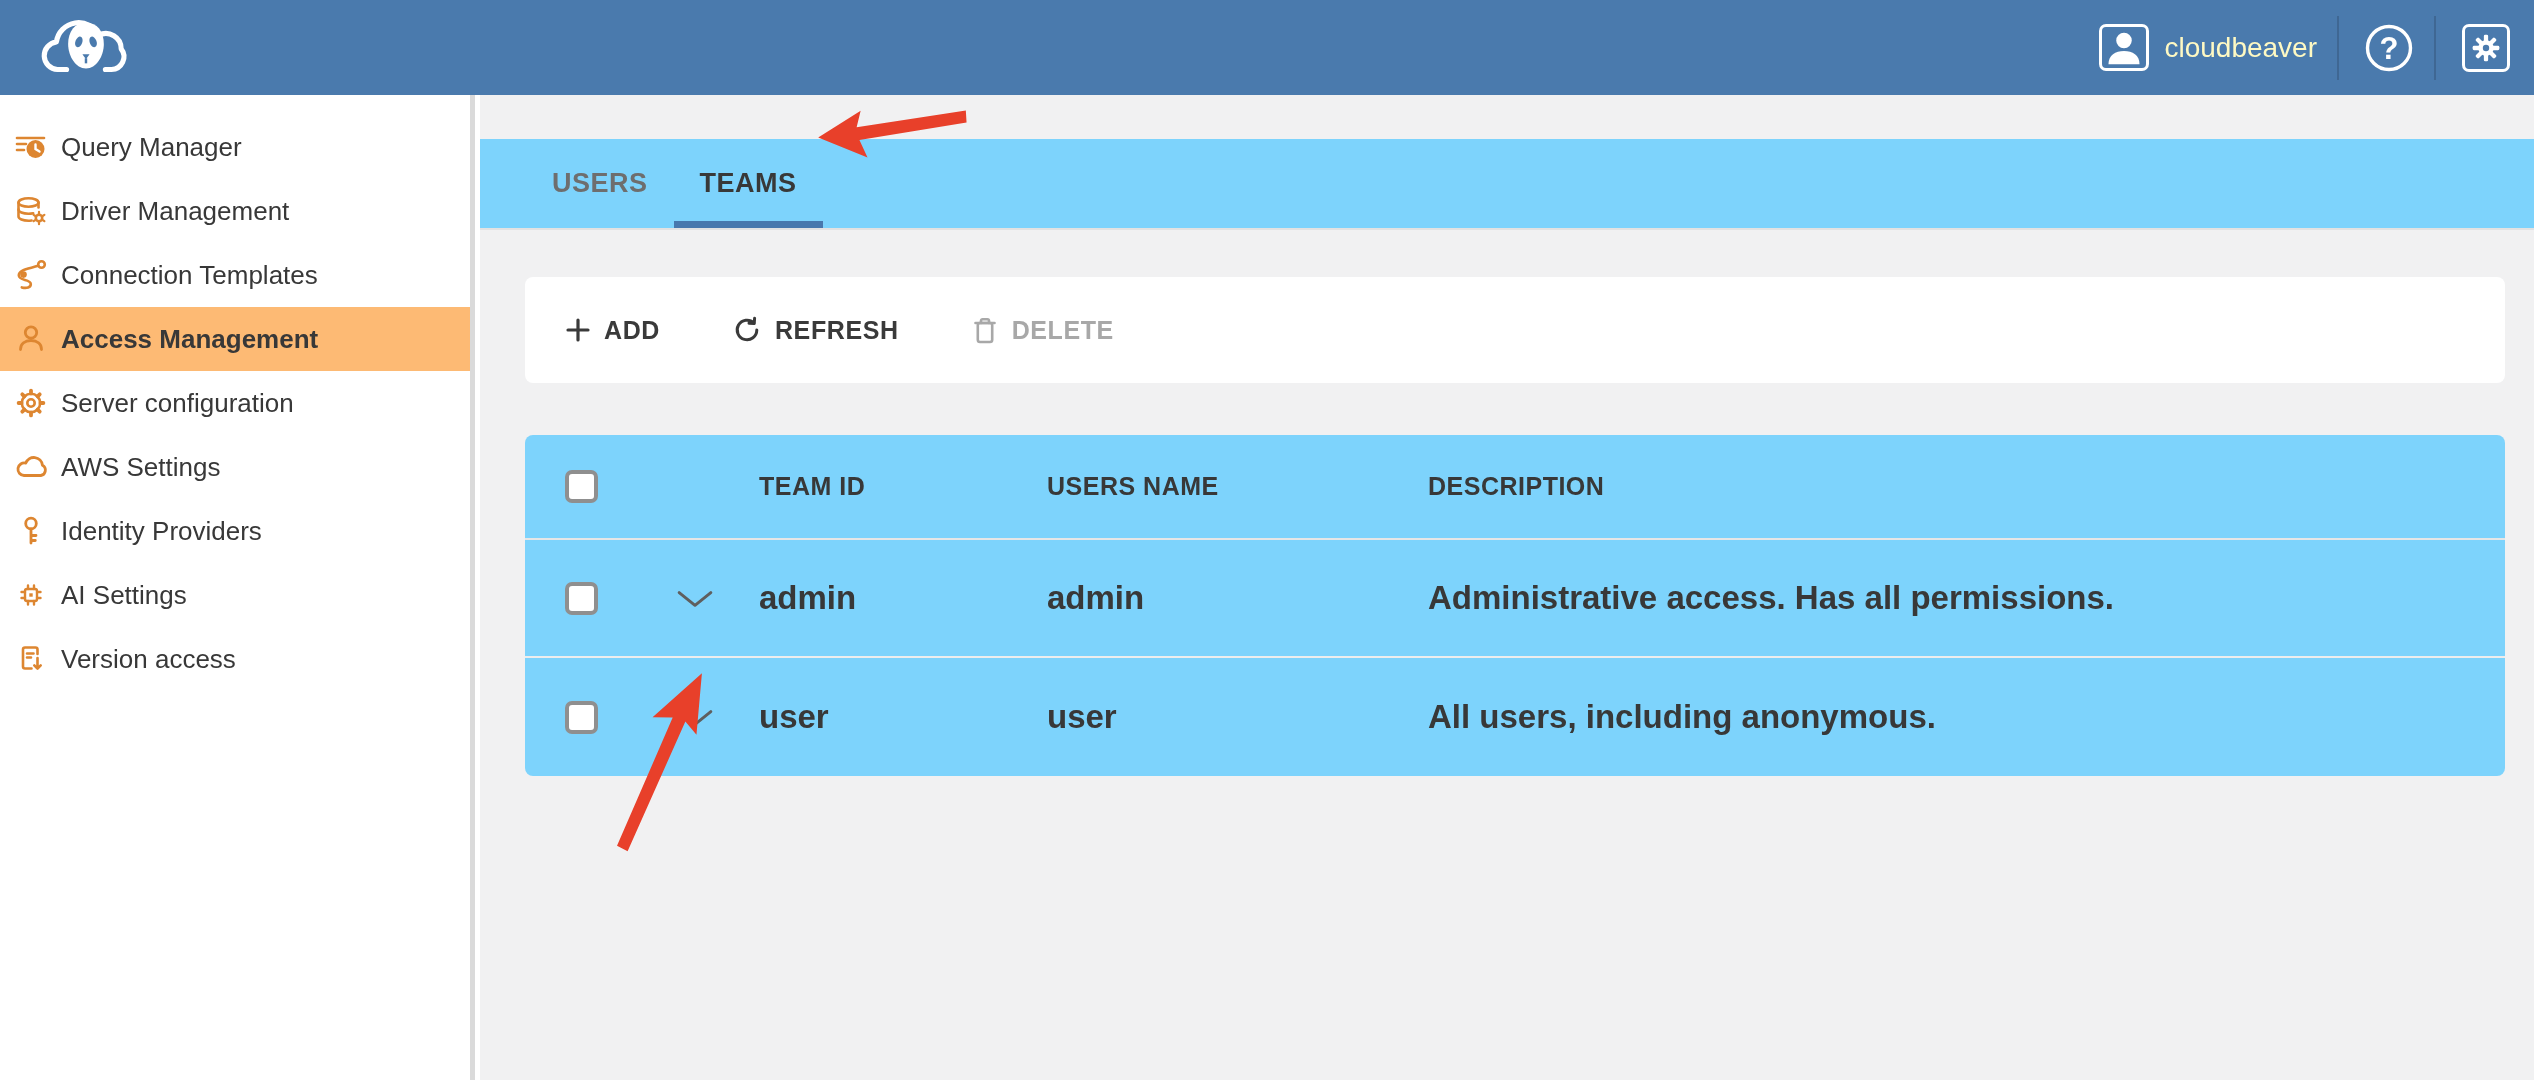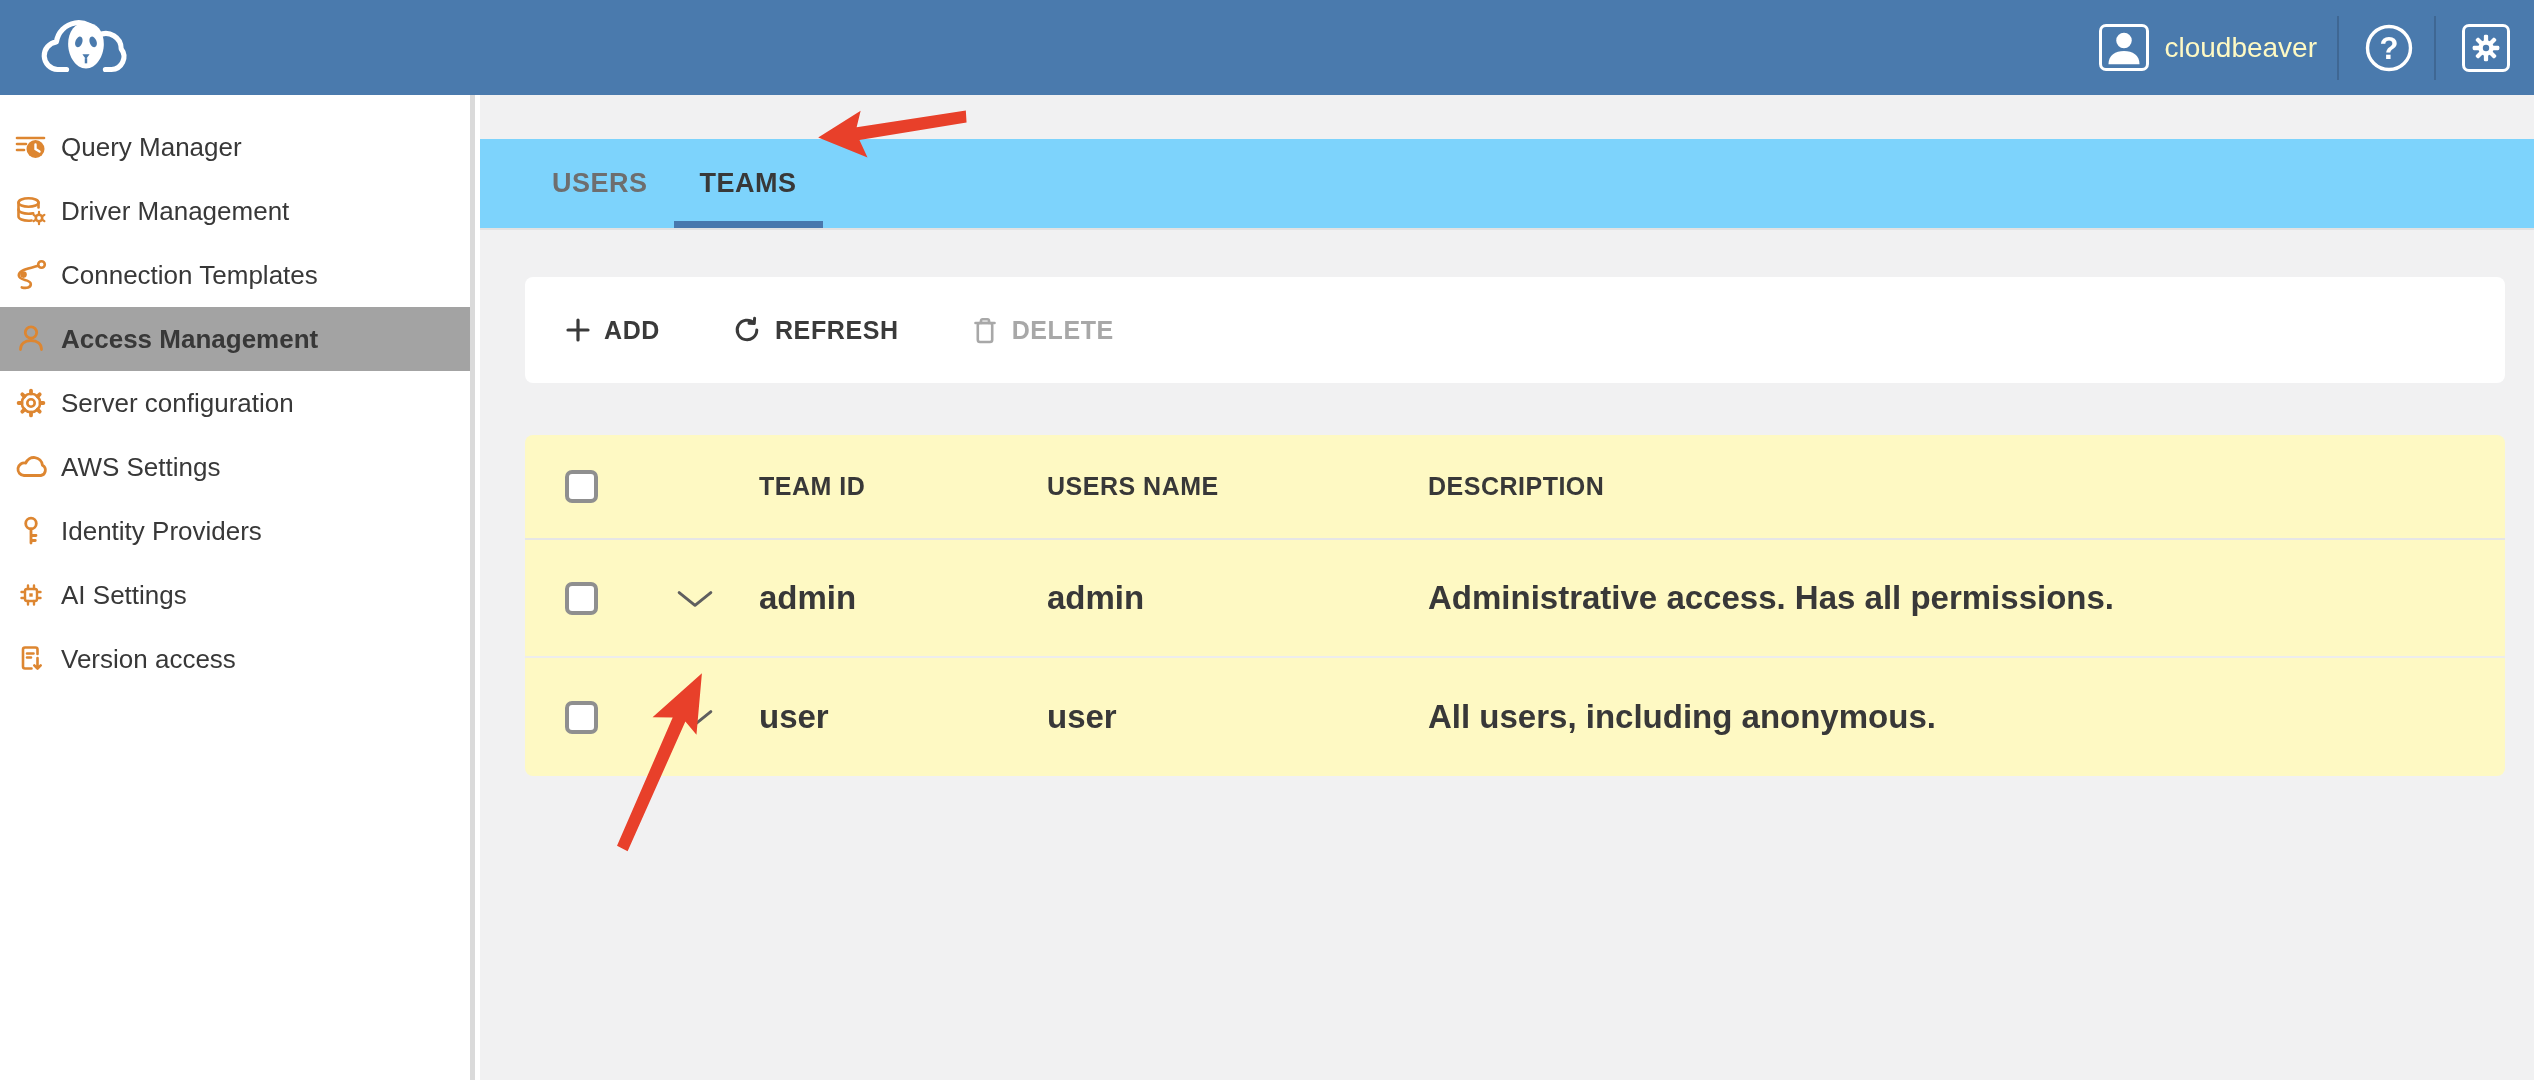--- a/index.html
+++ b/index.html
@@ -19,40 +19,40 @@
   .tb-divider { width:2px; height:64px; background:rgba(0,0,0,0.15); margin-left:20px; }
   .icon-btn { background:none; border:none; padding:0; cursor:pointer; display:grid; place-items:center; }
   .help-btn { margin-left:25px; width:50px; height:50px; }
   .gear-btn { margin-left:26px; width:48px; height:48px; border:3px solid #ffffff; border-radius:7px; }
 
   
   .sidebar { position:absolute; left:0; top:95px; bottom:0; width:475px; background:#ffffff;
              border-right:5px solid #dadada; padding-top:20px; z-index:2; }
   .side-item { height:64px; display:flex; align-items:center; padding-left:14px;
                font-size:26px; color:#383838; cursor:pointer; white-space:nowrap; }
-  .side-item.selected { background:#a3a3a3; font-weight:bold;text-align:center; }
+  .side-item.selected { background:#fdba74; font-weight:bold;text-align:center; }
   .side-icon { width:34px; height:34px; margin-right:13px; flex:none; }
   .side-icon svg { display:block; }
 
   
   .content { position:absolute; left:480px; top:95px; right:0; bottom:0; background:#f1f1f2; }
   .tabstrip { height:91px; background:#7dd3fc; border-bottom:2px solid #e2e2e2; display:flex; padding-left:46px;margin-top:44px; }
   .tab { position:relative; display:flex; align-items:center; padding:0 26px;
          font-size:27px; font-weight:bold; letter-spacing:0.5px; color:#6e6e6e; cursor:pointer; }
   .tab.active { color:#383838; }
   .tab.active::after { content:""; position:absolute; left:0; right:0; bottom:0; height:7px; background:#4878ad; }
 
   .toolbar-card { margin:47px 29px 0 45px; height:106px; background:#ffffff; border-radius:8px;
                   display:flex; align-items:center; padding-left:40px; gap:72px; }
   .tool-btn { display:flex; align-items:center; gap:13px; background:none; border:none; padding:0;
               font-family:inherit; font-size:25px; font-weight:bold; letter-spacing:0.6px;
               color:#3a3a3a; cursor:pointer; }
   .tool-btn.disabled { color:#a8a8a8; cursor:default; }
 
-  .table-card { margin:52px 29px 0 45px; background:#fef9c3; border-radius:8px; overflow:hidden; }
+  .table-card { margin:52px 29px 0 45px; background:#7dd3fc; border-radius:8px; overflow:hidden; }
   .t-row { display:grid; grid-template-columns:95px 99px 288px 381px 1fr; align-items:center; padding-left:40px; }
   .t-head { height:105px; border-bottom:2px solid #e6e6e6; }
   .t-head .th { font-size:25px; font-weight:bold; letter-spacing:0.5px; color:#383838; }
   .t-body { height:118px; font-size:33px; color:#383838; cursor:pointer;font-weight:bold; }
   .t-body.with-border { border-bottom:2px solid #ededed; }
   .checkbox { width:33px; height:33px; border:4px solid #8f8f8f; border-radius:7px; background:#ffffff; cursor:pointer; }
   .chev { width:38px; height:20px; margin-left:16px; cursor:pointer; }
 
   
   .annotation { position:absolute; z-index:9; pointer-events:none; }

